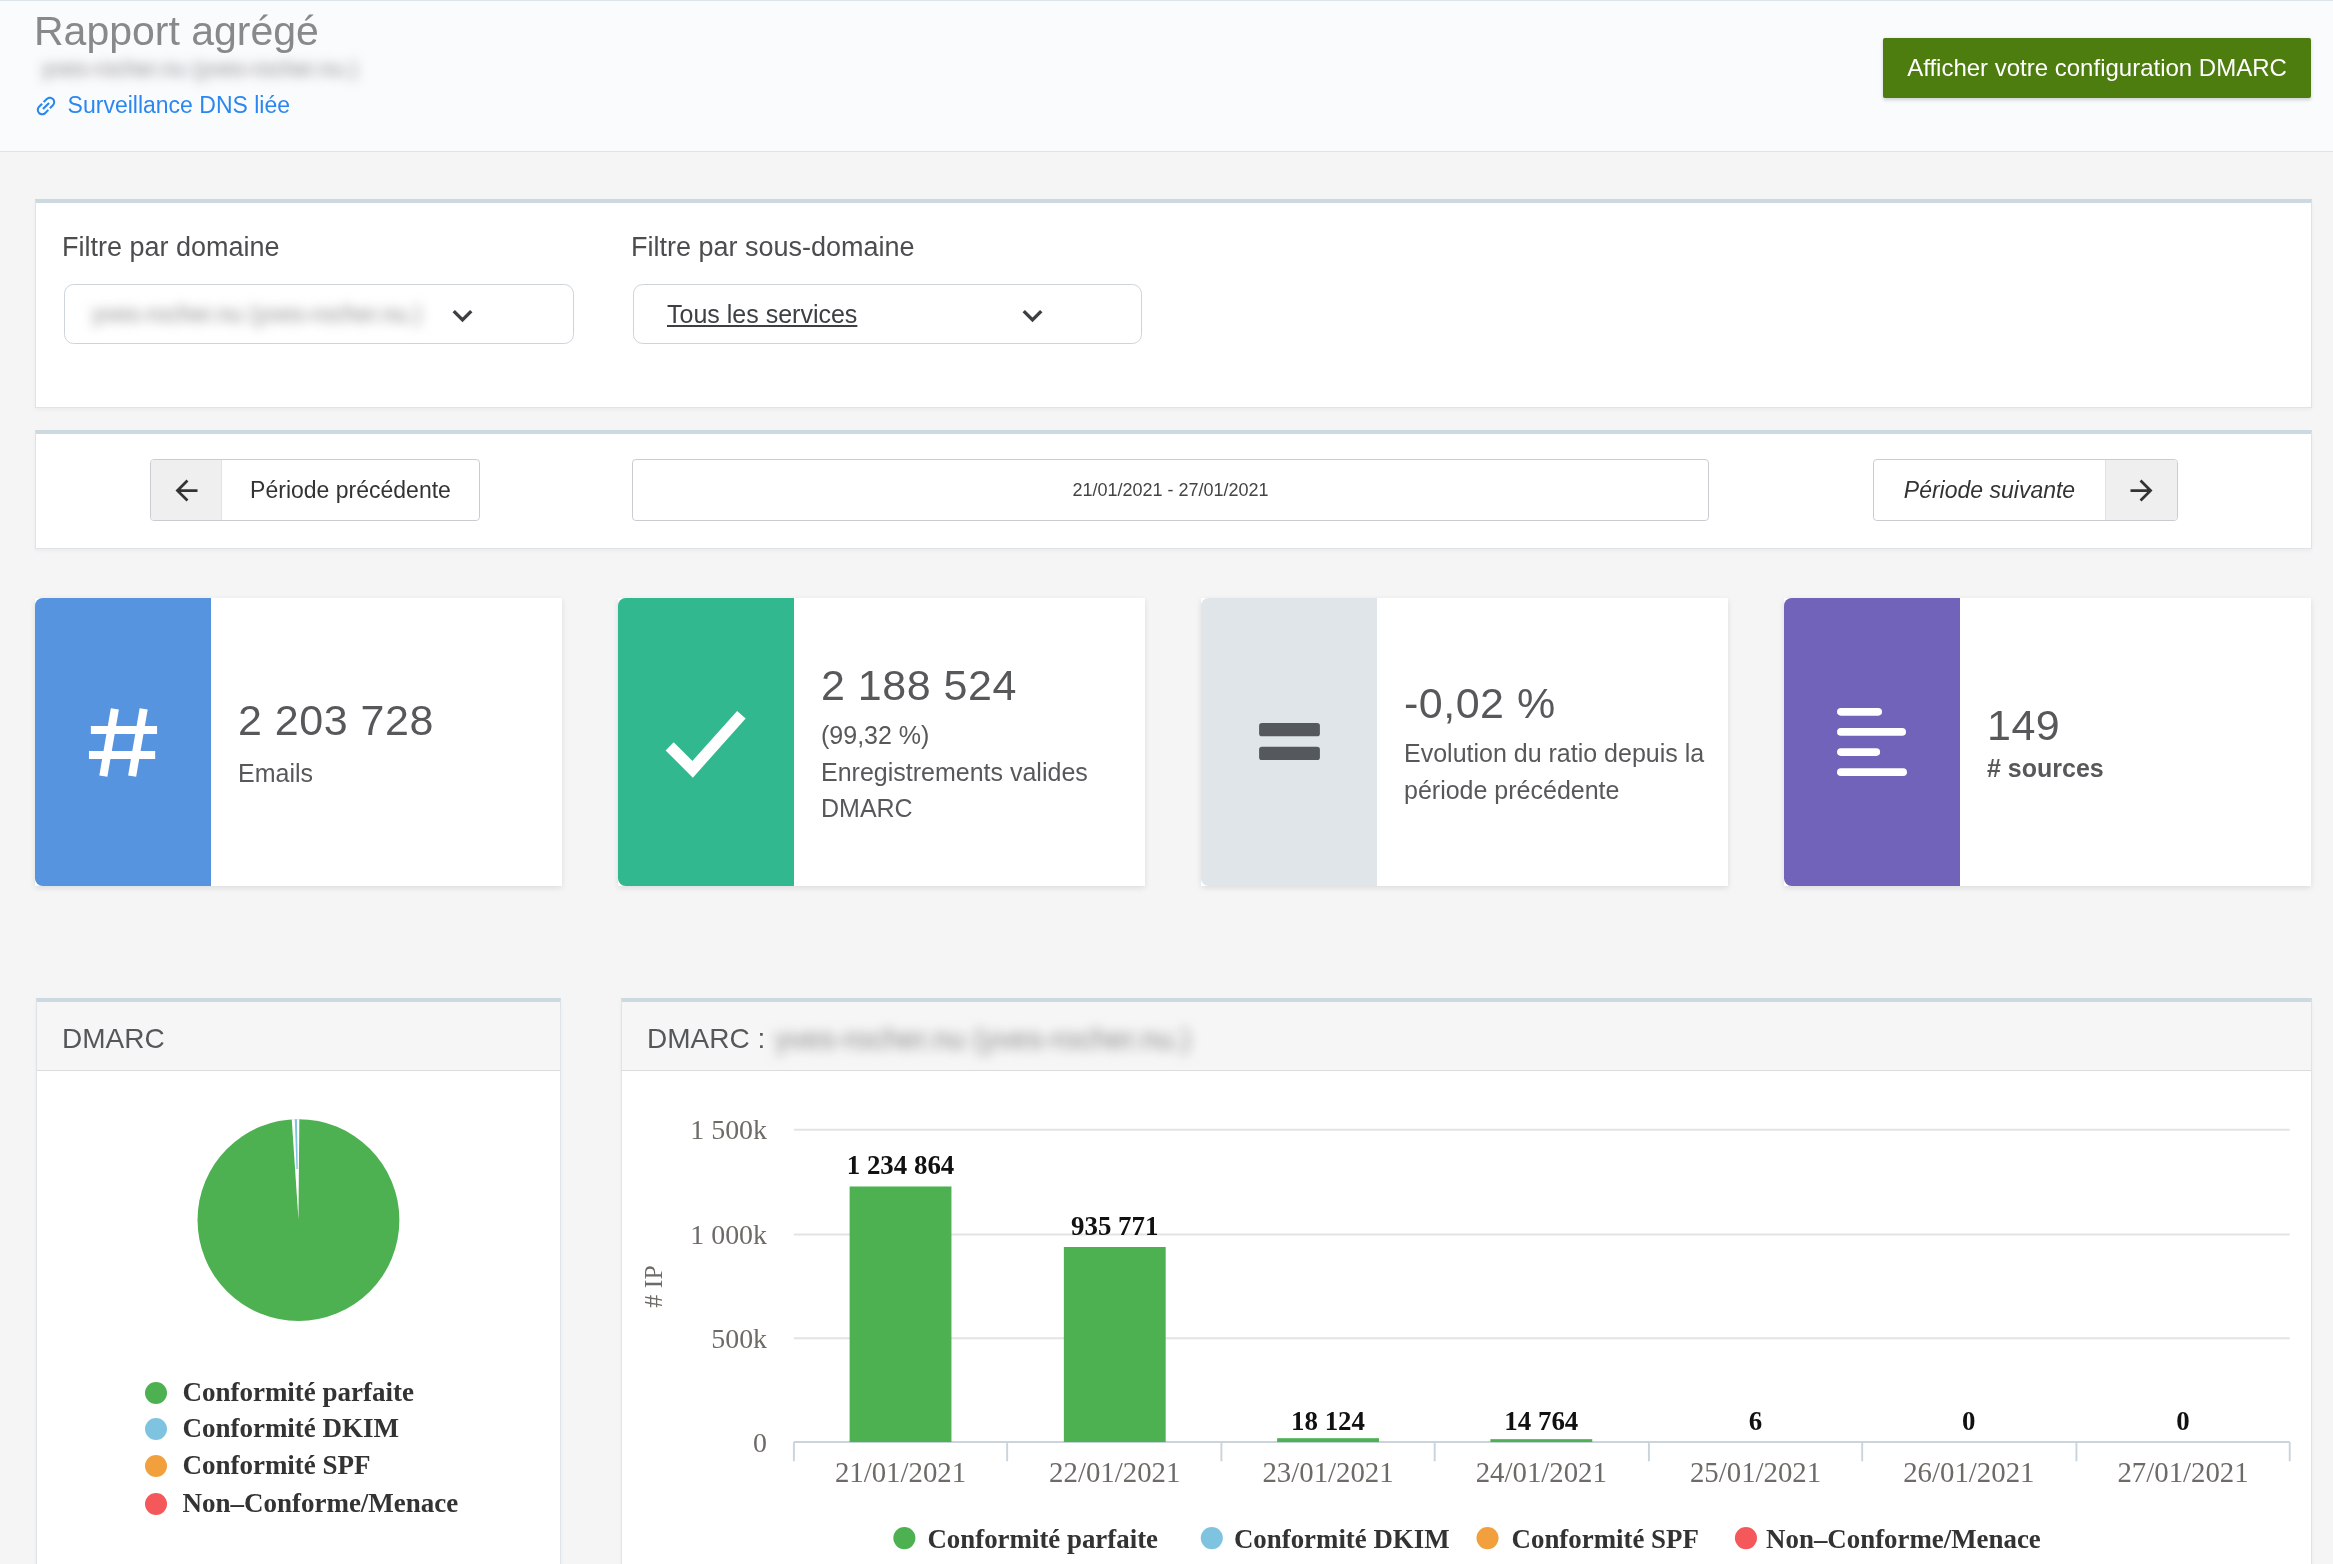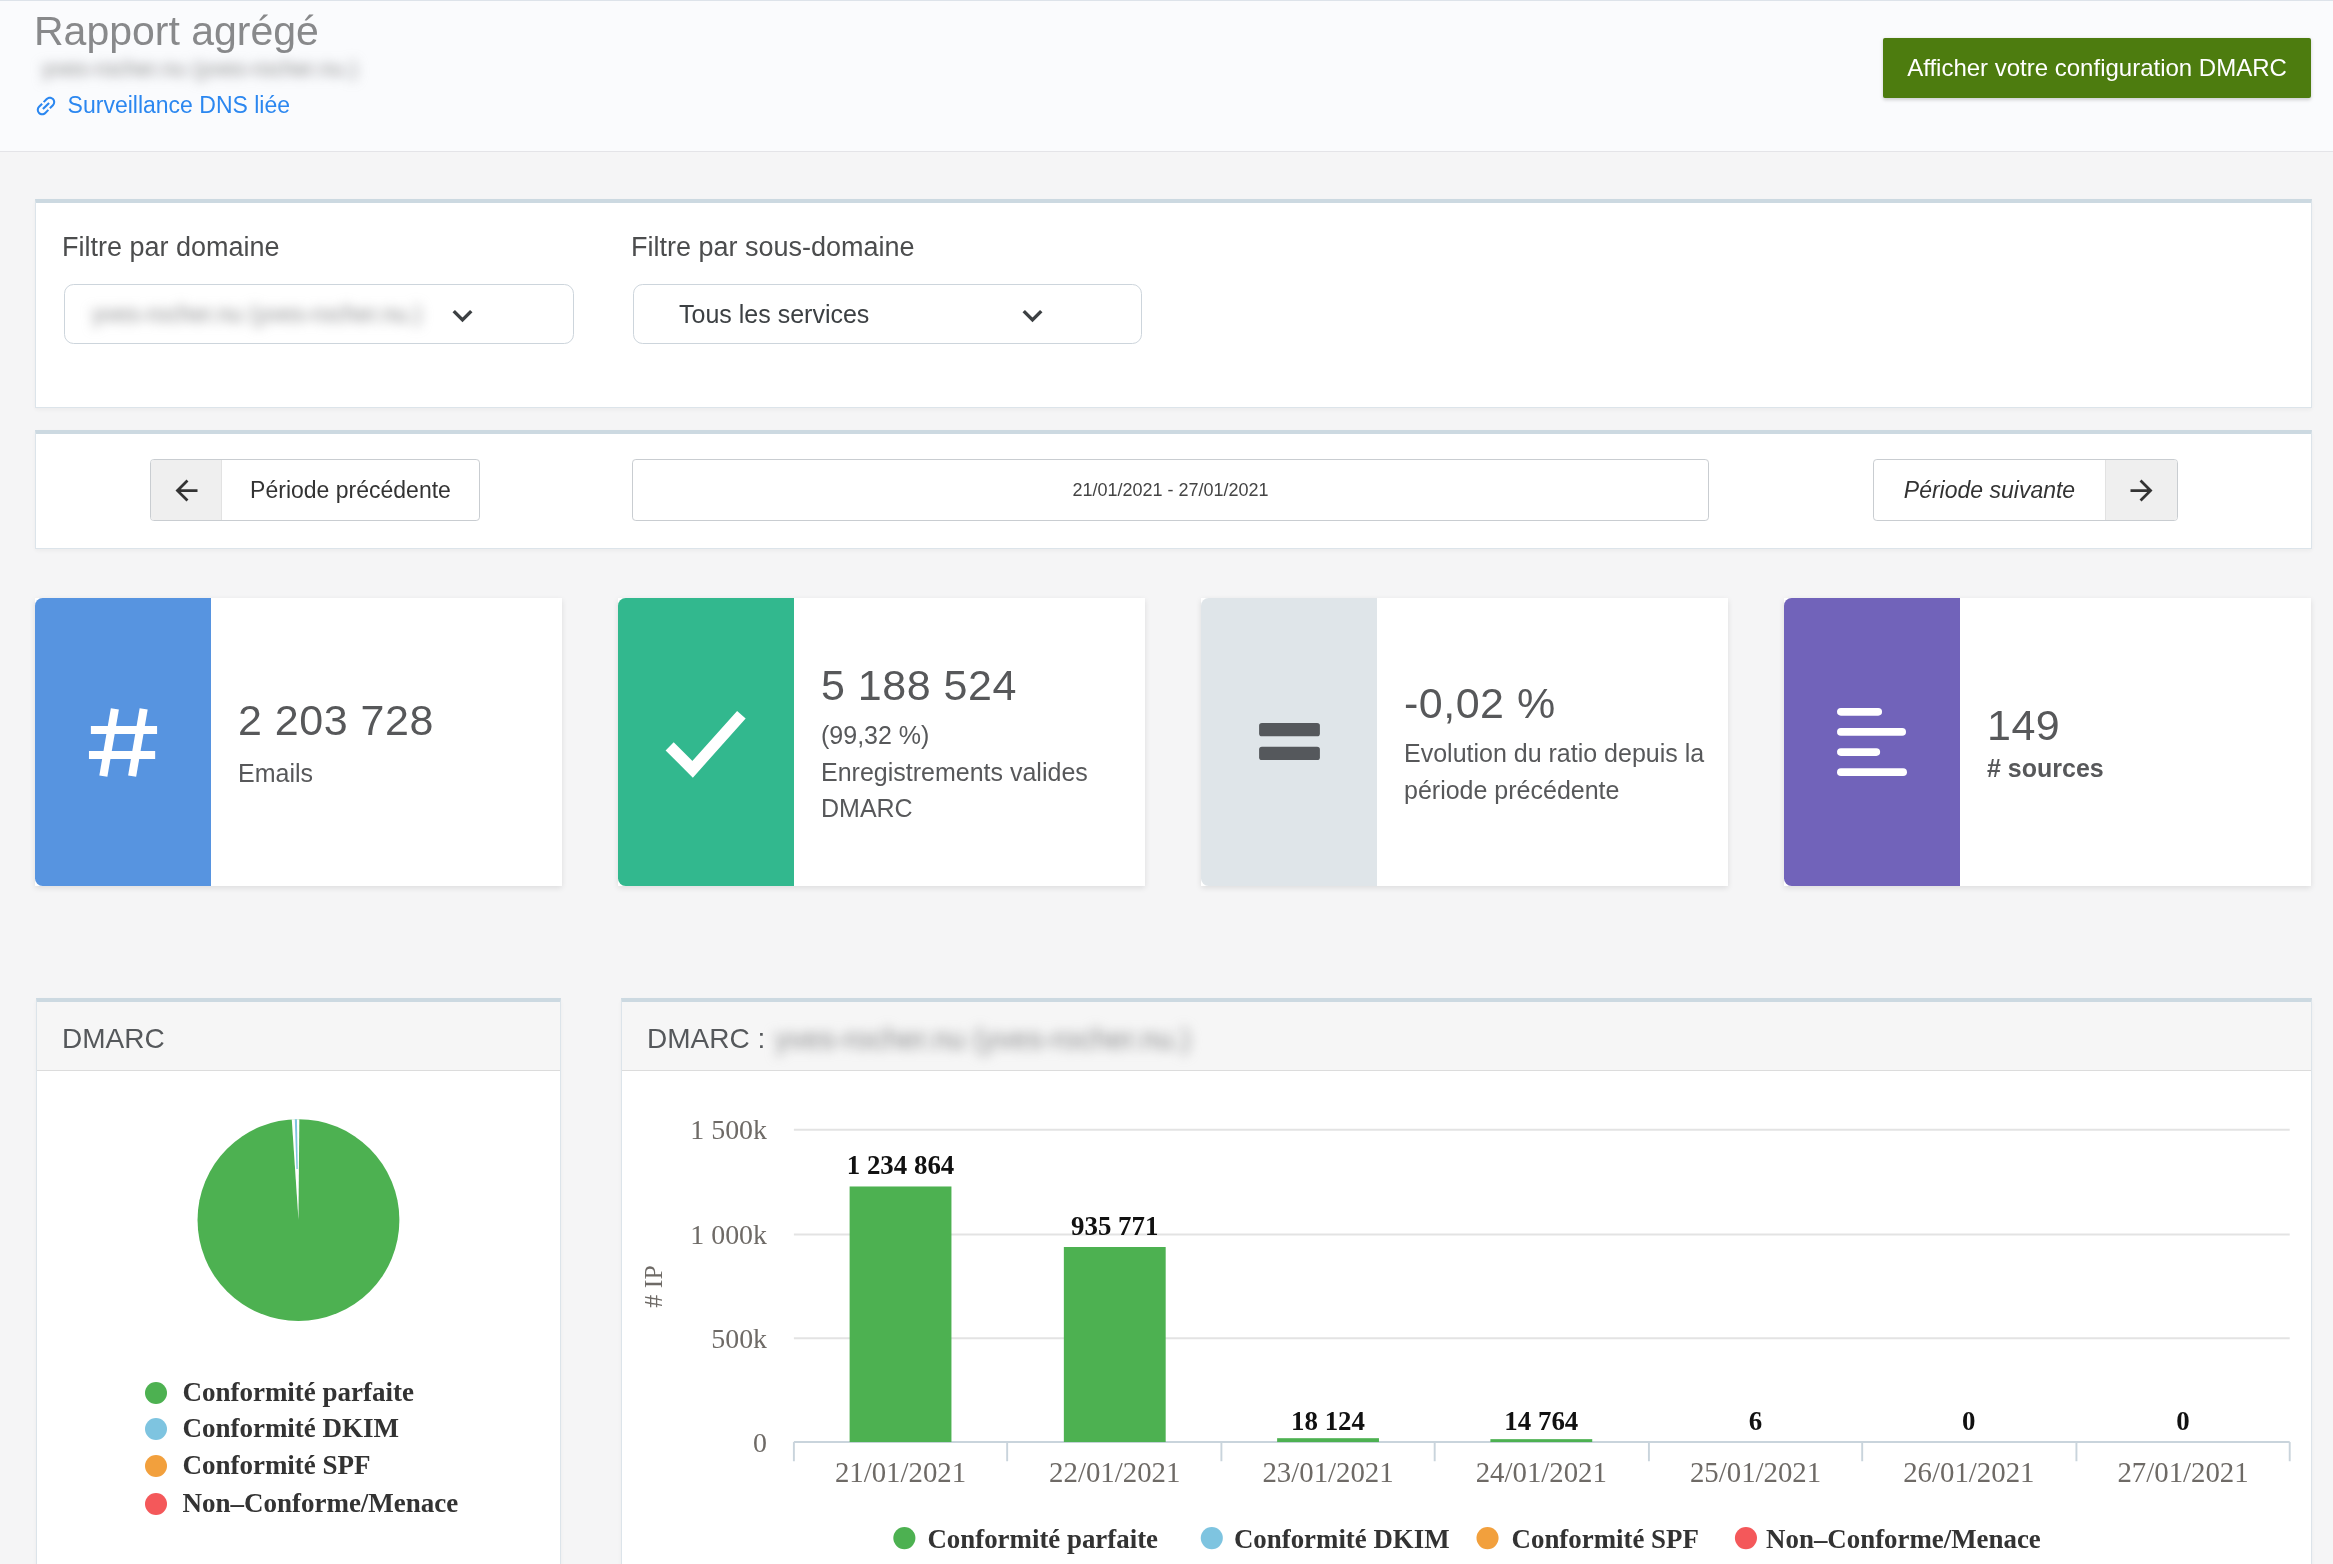--- a/index.html
+++ b/index.html
@@ -66,21 +66,21 @@
 <div class="panel p-filter">
   <div class="flabel" style="left:26px; top:29px;">Filtre par domaine</div>
   <div class="flabel" style="left:595px; top:29px;">Filtre par sous-domaine</div>
   <div class="sel" style="left:28px; top:81px; width:510px;">
     <span class="blurtxt" style="font-size:23px; margin-left:27px;">yves-rocher.nu (yves-rocher.nu.)</span>
     <svg class="chev" style="left:380px; top:12.5px;" viewBox="0 0 24 24">
         <path fill="none" stroke="#3c4043" stroke-width="2.4" d="M6 9l6 6 6-6"></path>
       </svg>
   </div>
   <div class="sel" style="left:597px; top:81px; width:509px;">
-    <span style="margin-left:45px;">Tous les services</span>
+    <span style="margin-left:33px;text-decoration:underline;">Tous les services</span>
     <svg class="chev" style="left:381px; top:12.5px;" viewBox="0 0 24 24">
         <path fill="none" stroke="#3c4043" stroke-width="2.4" d="M6 9l6 6 6-6"></path>
       </svg>
   </div>
 </div>
 
 <div class="panel p-period">
   <div class="pgroup" style="left:114px;">
     <div class="pgray" style="width:71px; border-right:1.9px solid #e2e2e2;">
       <svg width="33" height="33" viewBox="0 0 24 24">
@@ -117,21 +117,21 @@
   </div>
 </div>
 
 <div class="card" style="left:618px;">
   <div class="cblock" style="background:#32b88e;">
     <svg width="88" height="71" viewBox="0 0 92 74">
       <polyline points="8,41 32,65 83,8" fill="none" stroke="#fff" stroke-width="12"></polyline>
     </svg>
   </div>
   <div class="ctext">
-    <div class="cnum">5 188 524</div>
+    <div class="cnum">2 188 524</div>
     <div class="csub" style="margin-top:11.5px;">(99,32 %)</div>
     <div class="csub" style="margin-top:7.7px;">Enregistrements valides</div>
     <div class="csub" style="margin-top:7.7px;">DMARC</div>
   </div>
 </div>
 
 <div class="card" style="left:1201px;">
   <div class="cblock" style="background:#dfe5e9;">
     <svg width="61" height="38" viewBox="0 0 64 40">
       <rect x="0" y="0" width="64" height="14" rx="3" fill="#55585c"></rect>

